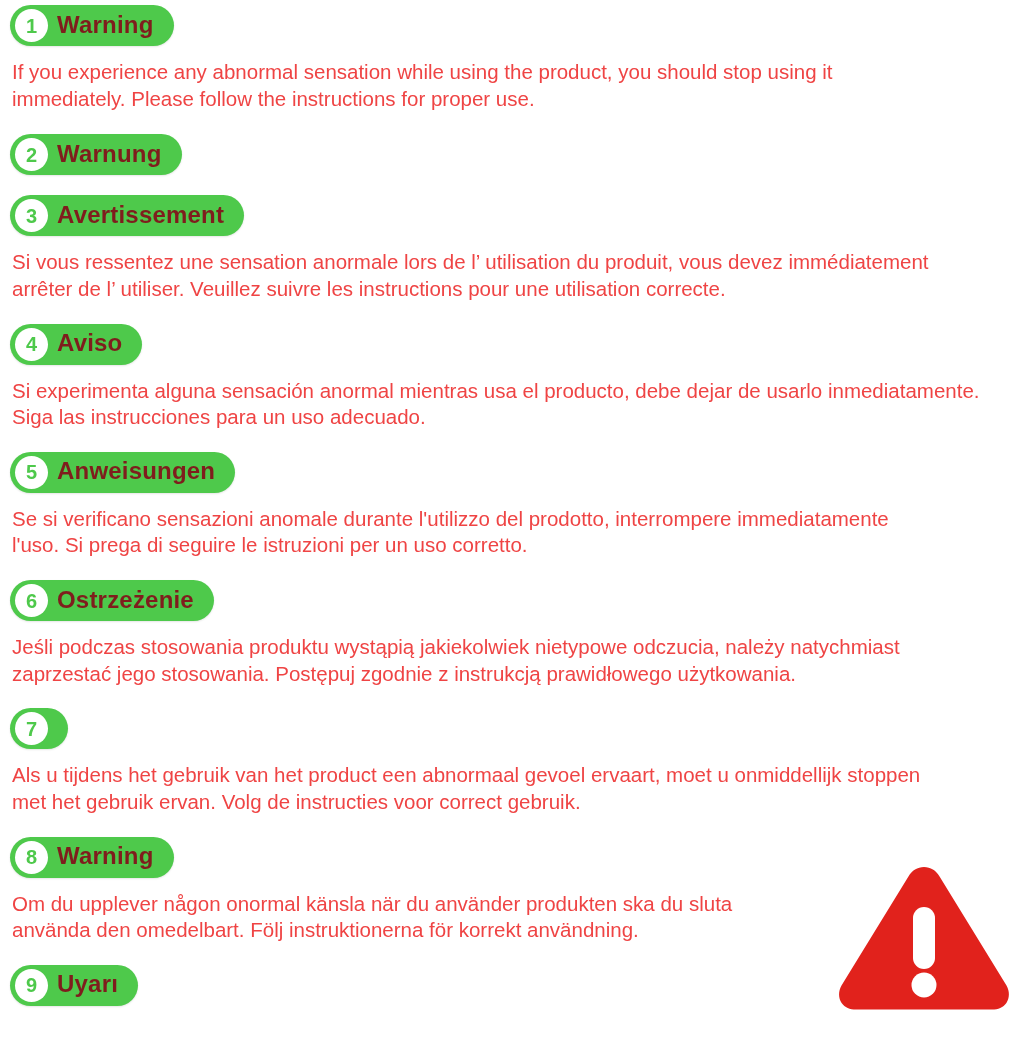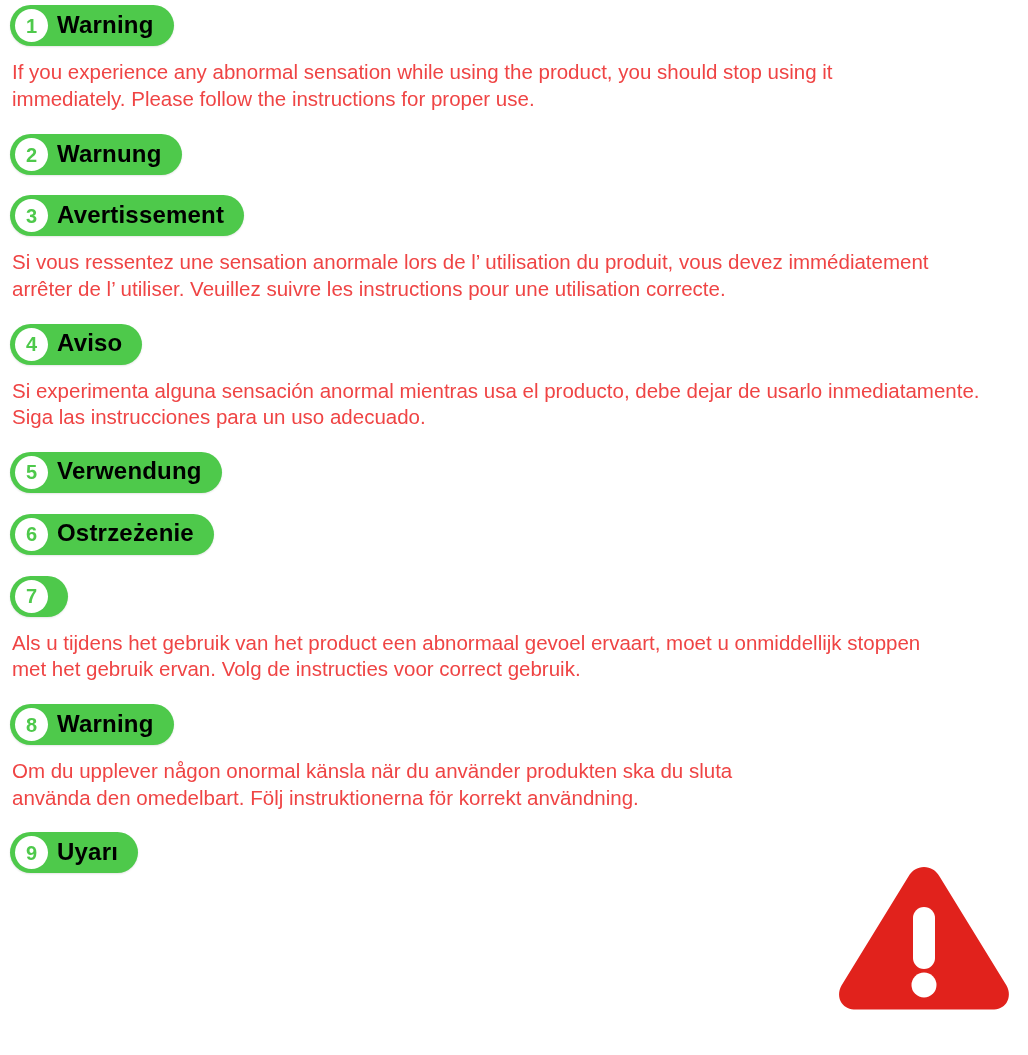--- a/index.html
+++ b/index.html
@@ -50,21 +50,21 @@
     color: #4ec94b;
     font-size: 20px;
     font-weight: 700;
     display: flex;
     align-items: center;
     justify-content: center;
     box-sizing: border-box;
     letter-spacing: 0;
   }
   .badge-label {
-    color: #000000;
+    color: #7f1d1d;
     font-size: 24px;
     font-weight: 700;
     letter-spacing: 0.2px;
     white-space: nowrap;
     padding-bottom: 2px;
   }
 
   
   .warn-text {
     font-size: 20.5px;
@@ -134,29 +134,33 @@
       <span class="badge-num">4</span>
       <span class="badge-label">Aviso</span>
     </div>
     <p class="warn-text">Si experimenta alguna sensación anormal mientras usa el producto, debe dejar de usarlo inmediatamente.
 Siga las instrucciones para un uso adecuado.</p>
   </div>
 
   <div class="warning-block b5">
     <div class="badge">
       <span class="badge-num">5</span>
-      <span class="badge-label">Verwendung</span>
-    </div>
+      <span class="badge-label">Anweisungen</span>
+    </div>
+    <p class="warn-text">Se si verificano sensazioni anomale durante l'utilizzo del prodotto, interrompere immediatamente
+l'uso. Si prega di seguire le istruzioni per un uso corretto.</p>
   </div>
 
   <div class="warning-block b6">
     <div class="badge">
       <span class="badge-num">6</span>
       <span class="badge-label">Ostrzeżenie</span>
     </div>
+    <p class="warn-text">Jeśli podczas stosowania produktu wystąpią jakiekolwiek nietypowe odczucia, należy natychmiast
+zaprzestać jego stosowania. Postępuj zgodnie z instrukcją prawidłowego użytkowania.</p>
   </div>
 
   <div class="warning-block b7">
     <div class="badge">
       <span class="badge-num">7</span>
     </div>
     <p class="warn-text">Als u tijdens het gebruik van het product een abnormaal gevoel ervaart, moet u onmiddellijk stoppen
 met het gebruik ervan. Volg de instructies voor correct gebruik.</p>
   </div>
 

